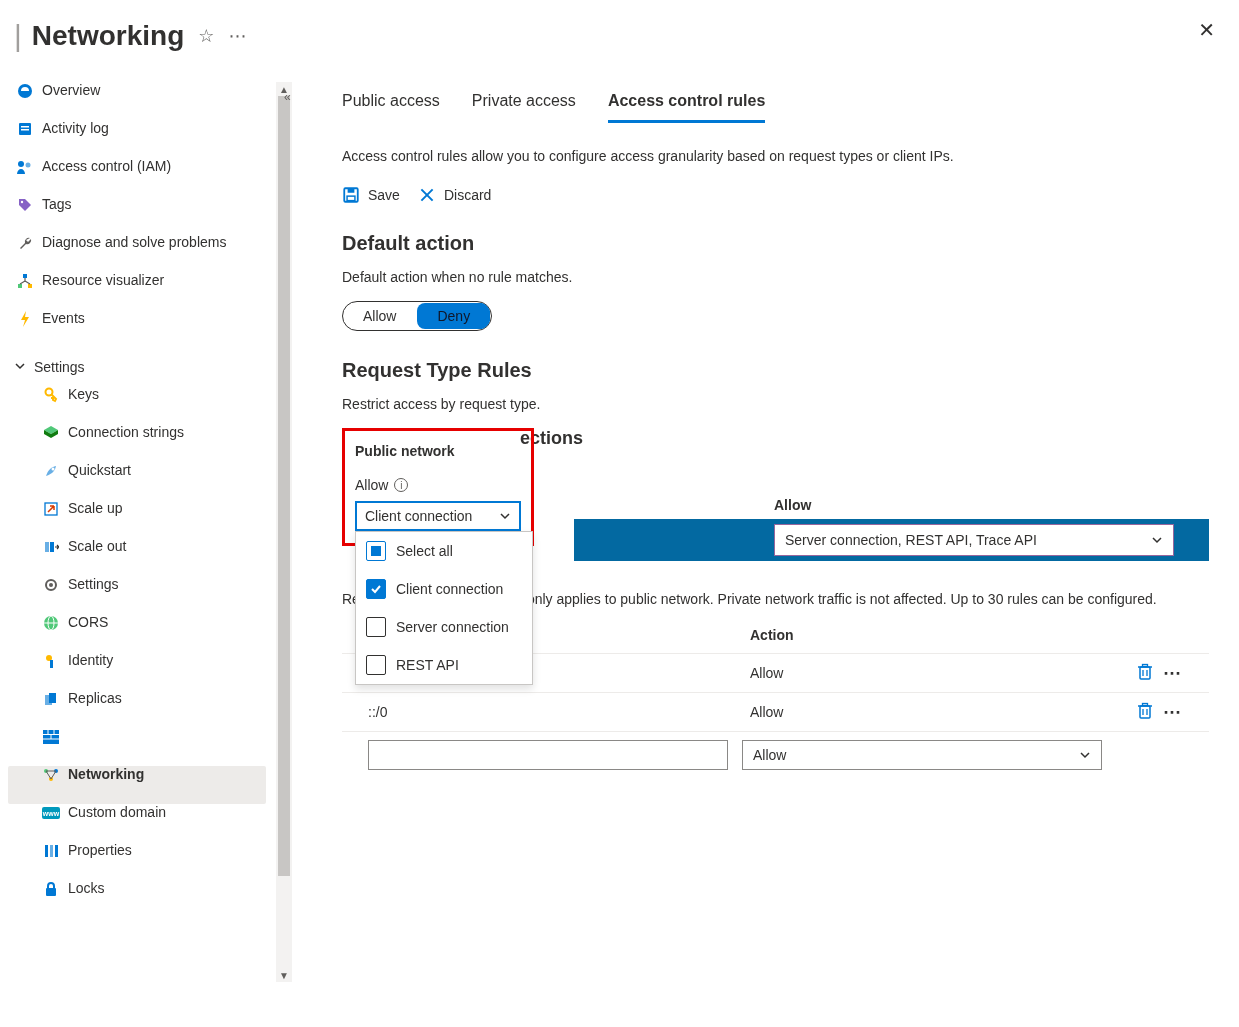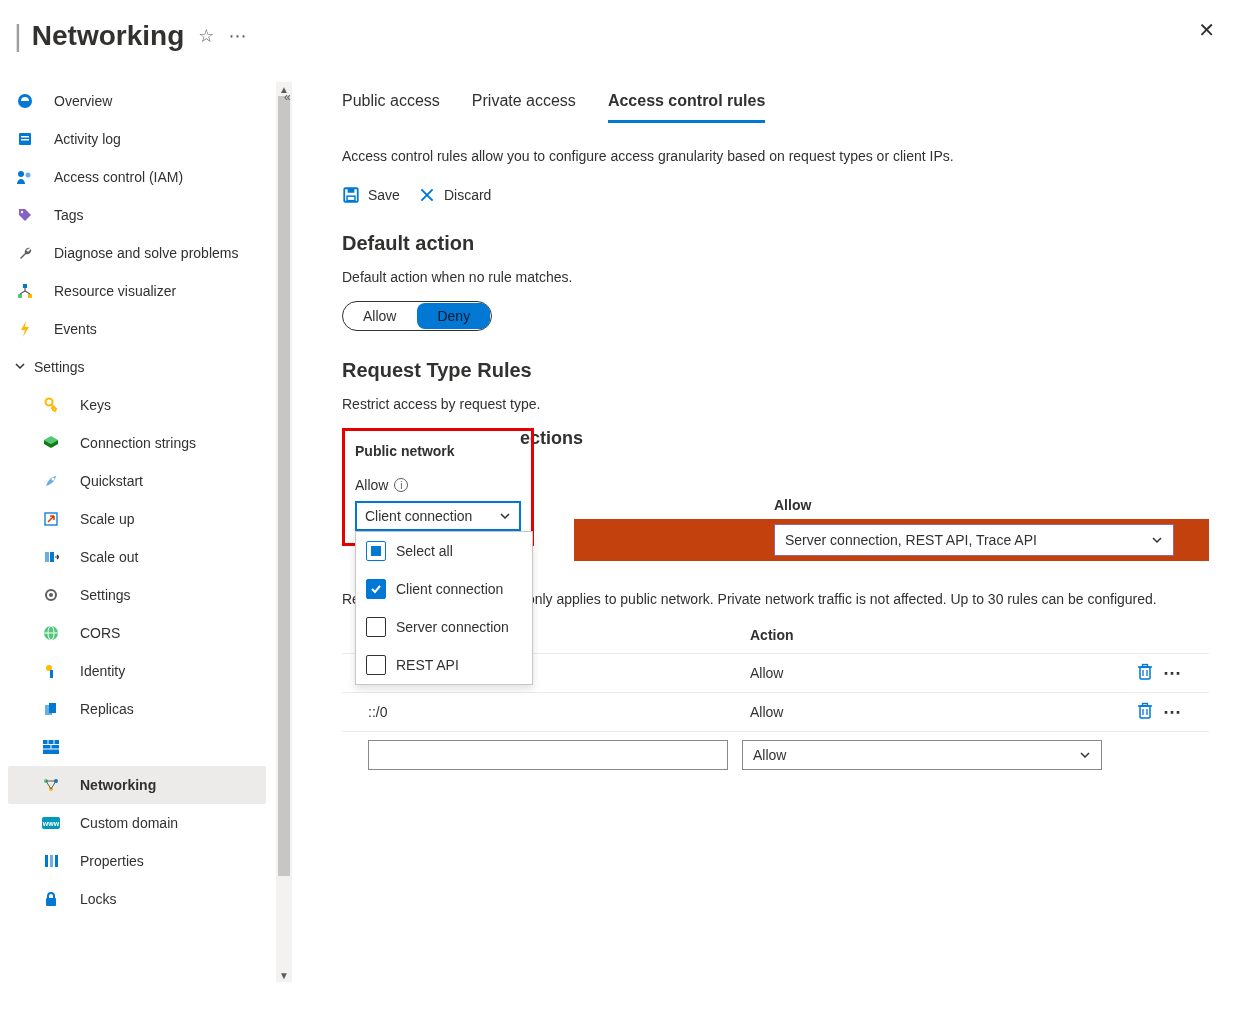--- a/index.html
+++ b/index.html
@@ -25,21 +25,21 @@
   .search-box input { border: none; outline: none; font-size: 14px; width: 100%; color: #605e5c; background: transparent; }
   .expand-collapse { font-size: 14px; color: #605e5c; cursor: pointer; }
 
   .nav-scroll { position: relative; }
   .nav-scroll .scrollbar-track { position: absolute; right: -26px; top: 0; width: 16px; height: 900px; background: #f3f2f1; }
   .nav-scroll .scrollbar-thumb { position: absolute; top: 14px; left: 2px; width: 12px; height: 780px; background: #c8c6c4; }
   .nav-scroll .scroll-arrow { display:flex; align-items:center; justify-content:center; position:absolute; left:0; width:16px; height:14px; font-size:10px; color:#605e5c; cursor:pointer; background:#f3f2f1; }
   .nav-scroll .scroll-arrow.up { top:0; }
   .nav-scroll .scroll-arrow.down { top: 886px; }
 
-  .nav-item { display: flex; align-items: center; gap: 20px; height: 38px; padding: 0 8px; font-size: 14px; color: #323130; cursor: pointer; border-radius: 2px; }
+  .nav-item { display: flex; gap: 8px; height: 38px; padding: 0 8px; font-size: 14px; color: #323130; cursor: pointer; border-radius: 2px; }
   .nav-item.selected { background: #edebe9; font-weight: 600; }
   .nav-item .icon { width: 18px; height: 18px; display: inline-flex; align-items: center; justify-content: center; }
   .nav-group { display: flex; align-items: center; gap: 8px; height: 38px; padding: 0 6px; font-size: 14px; cursor: pointer; }
   .nav-sub .nav-item { padding-left: 34px; }
 
   
   .collapse-btn { position: absolute; left: 284px; top: 90px; font-size: 12px; color: #605e5c; cursor: pointer; }
 
   
   .main { position: absolute; left: 342px; top: 92px; right: 30px; }
@@ -414,21 +414,21 @@
             <span>REST API</span>
           </div>
       </div>
     </div>
 
     <div style="flex:1; padding-top:122px;">
 
       <div style="font-weight:600; font-size:18px; margin-left:-54px; margin-top:-122px; margin-bottom:48px;">ections</div>
 
       <div class="pe-header" style="margin-left:200px;">Allow</div>
-      <div style="display:flex; background:#c2410c; padding:5px 0; margin-top:2px;">
+      <div style="display:flex; background:#0369a1; padding:5px 0; margin-top:2px;">
         <div style="width:200px;"></div>
         <div class="pe-select" style="background:#fff;">
           <span>Server connection, REST API, Trace API</span>
           <svg width="12" height="12" viewBox="0 0 12 12">
               <path d="M2 4l4 4 4-4" stroke="#323130" stroke-width="1.5" fill="none"></path>
             </svg>
         </div>
       </div>
     </div>
   </div>

